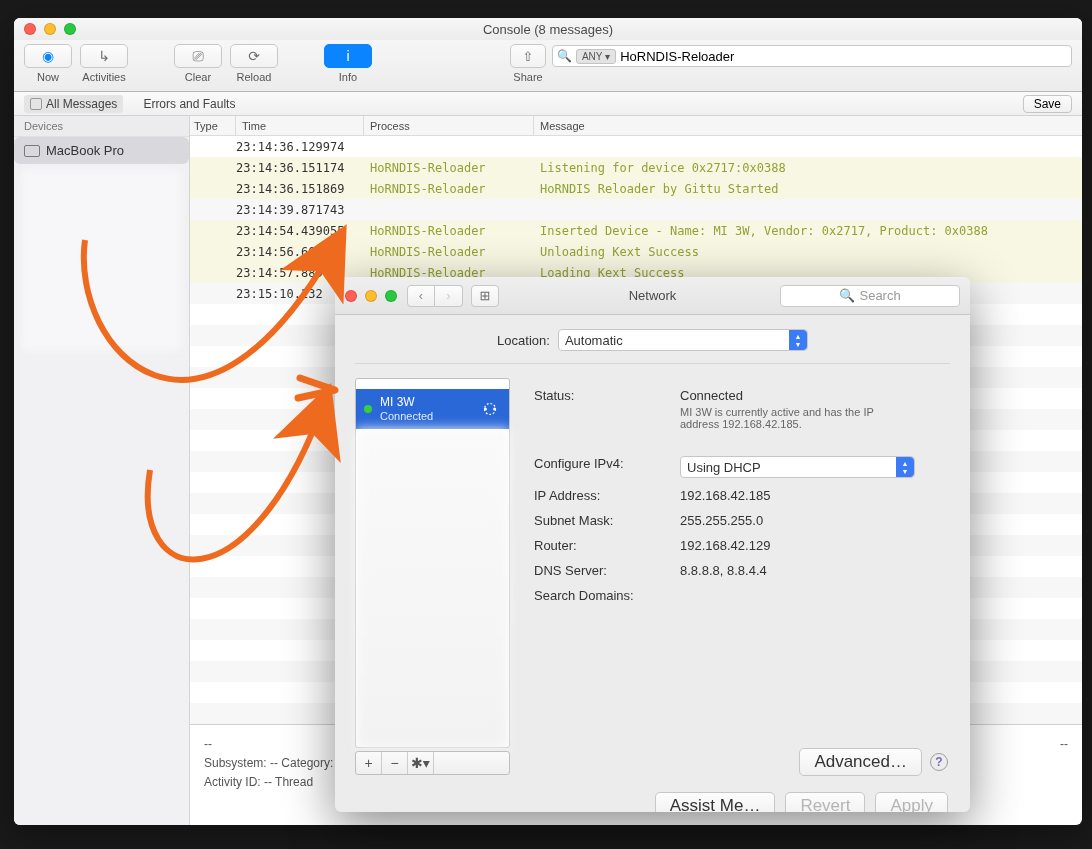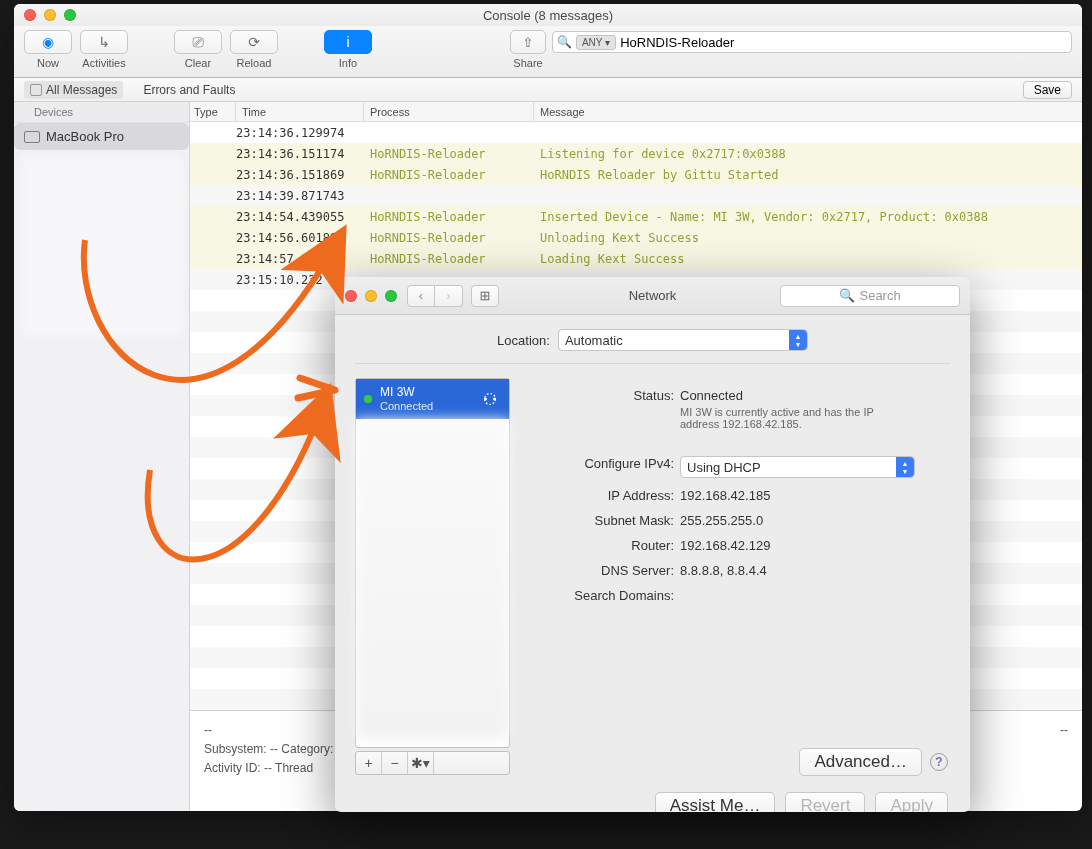--- a/index.html
+++ b/index.html
@@ -1,19 +1,19 @@
 <!DOCTYPE html>
 <html><head>
 <meta charset="utf-8">
 <style>
 * { box-sizing: border-box; margin: 0; padding: 0; }
 body { font-family: -apple-system, "Helvetica Neue", sans-serif; font-size: 13px; background: #1a1a1a; width: 1092px; height: 849px; position: relative; }
 
 
-.console-window { position: absolute; top: 4px; left: 14px; width: 1068px; height: 807px; background: #fff; border-radius: 6px; box-shadow: 0 10px 40px rgba(0,0,0,0.4); overflow: hidden; }
+.console-window { position: absolute; top: 18px; left: 14px; width: 1068px; height: 807px; background: #fff; border-radius: 6px; box-shadow: 0 10px 40px rgba(0,0,0,0.4); overflow: hidden; }
 .titlebar { height: 22px; background: linear-gradient(#f6f6f6,#ececec); display: flex; align-items: center; padding-left: 10px; position: relative; }
 .traffic { display: flex; gap: 8px; }
 .tl { width: 12px; height: 12px; border-radius: 50%; border: 0.5px solid rgba(0,0,0,0.15); }
 .tl.red { background:#ff5f57;} .tl.yel{background:#ffbd2e;} .tl.grn{background:#28c940;}
 .title-text { position: absolute; left:0; right:0; text-align:center; font-size:13px; color:#4a4a4a; }
 
 .toolbar { height: 52px; background: linear-gradient(#f6f6f6,#ececec); border-bottom: 1px solid #b6b6b6; display:flex; align-items:flex-start; padding: 4px 10px 0 10px; gap: 8px; }
 .tb-grp { display:flex; flex-direction:column; align-items:center; }
 .tb-btn { background: linear-gradient(#fcfcfc,#f2f2f2); border:1px solid #c8c8c8; border-radius:5px; height:24px; min-width:48px; display:flex; align-items:center; justify-content:center; color:#0a84ff; font-size:14px;}
 .tb-label { font-size:11px; color:#555; margin-top:3px;}
@@ -25,21 +25,21 @@
 .any-chip { background:#e3e3e3; border:1px solid #c3c3c3; border-radius:3px; font-size:10px; padding:1px 5px; color:#555; }
 .search-input { border:none; outline:none; font-size:13px; flex:1; background:transparent; }
 .filterbar { height: 24px; background: linear-gradient(#fafafa,#f0f0f0); border-bottom:1px solid #d1d1d1; display:flex; align-items:center; padding:0 10px; font-size:12px; color:#444; gap:14px;}
 .filterbar .sq{width:12px;height:12px;border:1px solid #999;border-radius:2px;margin-right:4px;}
 .filter-item { display:flex; align-items:center; padding:2px 6px; border-radius:3px;}
 .filter-item.sel { background:#e4e4e4;text-align:center; }
 .save-btn { margin-left:auto; background:linear-gradient(#fcfcfc,#f0f0f0); border:1px solid #c5c5c5; border-radius:4px; padding:1px 10px; font-size:12px; }
 
 .body-split { display:flex; height: calc(100% - 22px - 52px - 24px); }
 .sidebar { width: 176px; background:#f1f1f3; border-right:1px solid #d4d4d4; }
-.sb-head { font-size:11px; color:#777; padding: 4px 20px; background:#ececee; border-bottom:1px solid #e0e0e0;}
+.sb-head { font-size:11px; color:#777; padding: 4px 10px; background:#ececee; border-bottom:1px solid #e0e0e0;}
 .sb-item { display:flex; align-items:center; gap:6px; padding:6px 10px; background:#d9d9dd; font-size:13px; color:#333;border-radius:6px;}
 .sb-icon{width:16px;height:12px;border:1.5px solid #7b7b7b;border-radius:2px;}
 .sb-blur { height: 180px; margin:6px 8px; background:#f7f7f9; filter:blur(4px); border-radius:2px;}
 
 .logs { flex:1; position:relative; }
 .log-cols { display:flex; background:#f6f6f6; border-bottom:1px solid #dcdcdc; height:20px; font-size:11px; color:#4a4a4a;}
 .col-type{width:46px;padding-left:4px;border-right:1px solid #dcdcdc; line-height:20px;} .col-time{width:128px;padding-left:6px;border-right:1px solid #dcdcdc; line-height:20px;} .col-proc{width:170px;padding-left:6px;border-right:1px solid #dcdcdc;line-height:20px;} .col-msg{flex:1;padding-left:6px;line-height:20px;}
 .log-rows { font-family: Menlo, monospace; font-size:12px; }
 .row { display:flex; height:21px; align-items:center; }
 .row:nth-child(even){background:#f7f7f7;}
@@ -59,33 +59,33 @@
 .seg-btn:first-child{border-radius:4px 0 0 4px;} .seg-btn:last-child{border-radius:0 4px 4px 0;border-left:none;}
 .grid-btn{width:28px;height:22px;background:linear-gradient(#fdfdfd,#f0f0f0);border:1px solid #c7c7c7;border-radius:4px;margin-left:8px;display:flex;align-items:center;justify-content:center;color:#696969;}
 .net-title{position:absolute;left:0;right:0;text-align:center;font-size:13px;color:#4a4a4a;}
 .net-search{margin-left:auto;width:180px;height:22px;border:1px solid #cacaca;border-radius:4px;background:#fff;display:flex;align-items:center;justify-content:center;color:#9a9a9a;font-size:13px;gap:4px;}
 .loc-row { display:flex; align-items:center; justify-content:center; gap:8px; padding:14px 0 12px 0; border-bottom:1px solid #d6d6d6; margin:0 20px;}
 .loc-label{font-size:13px;color:#333;}
 .select { width:250px;height:22px;background:#fff;border:1px solid #c6c6c6;border-radius:4px;display:flex;align-items:center;padding:0 6px;font-size:13px;color:#333;position:relative;}
 .sel-arrows{position:absolute;right:0;top:0;width:18px;height:100%;background:#3b7cf6;border-radius:0 4px 4px 0;display:flex;flex-direction:column;align-items:center;justify-content:center;color:#fff;font-size:7px;gap:1px;}
 .net-body { display:flex; padding: 14px 20px 0 20px; gap:10px;}
 .svc-list { width:155px; height:370px; background:#fff; border:1px solid #bfbfbf; border-radius:3px; position:relative;}
-.svc-item { height:40px; display:flex; align-items:center; padding:0 8px; gap:8px;}
+.svc-item { height:40px; display:flex; align-items:center; padding:0 8px; gap:8px;margin-top:10px;}
 .svc-item.sel { background:#2a68d8; color:#fff;}
 .status-dot{width:8px;height:8px;border-radius:50%;background:#33d13a;flex-shrink:0;}
 .svc-text { display:flex;flex-direction:column;line-height:1.1;}
 .svc-name{font-size:12px;font-weight:500;} .svc-sub{font-size:11px;opacity:0.85;}
 .svc-icon { margin-left:auto; width:22px;height:22px; position:relative;}
 .svc-icon svg { fill:none; stroke:#fff; stroke-width:1.3; }
 .svc-blur { height:320px; background:linear-gradient(#fafafa,#f2f2f2); filter:blur(6px); }
 .svc-tools { position:absolute; bottom:-28px; left:-1px; width:calc(100% + 2px); height:24px;display:flex; border:1px solid #bfbfbf; border-radius:3px;background:linear-gradient(#fafafa,#efefef);}
 .svc-tool{width:26px;border-right:1px solid #ccc;display:flex;align-items:center;justify-content:center;color:#555;font-size:14px;}
 .net-detail { flex:1; padding: 10px 0 0 14px; }
 .kv { display:flex; align-items:flex-start; margin-bottom:10px; gap:6px;}
-.kv .k { width:140px; text-align:right; font-size:13px; color:#333;}
+.kv .k { width:140px; font-size:13px; color:#333;}
 .kv .v { font-size:13px; color:#333; flex:1;}
 .kv .sub { font-size:11px; color:#666; margin-top:3px; max-width:230px;}
 .cfg-select { width:235px;height:22px;background:#fff;border:1px solid #c6c6c6;border-radius:4px;display:flex;align-items:center;padding:0 6px;font-size:13px;color:#333;position:relative;}
 .adv-row { display:flex; justify-content:flex-end; align-items:center; gap:8px; padding: 0 22px 10px 0;}
 .mac-btn{background:linear-gradient(#fdfdfd,#f0f0f0);border:1px solid #c7c7c7;border-radius:5px;padding:3px 14px;font-size:17px;color:#333;}
 .mac-btn:disabled{color:#b5b5b5;}
 .help-circ{width:18px;height:18px;border-radius:50%;border:1.5px solid #9e9e9e;display:flex;align-items:center;justify-content:center;color:#7b69c4;font-size:12px;font-weight:600;}
 .bottom-btns{display:flex;justify-content:flex-end;gap:10px;padding:6px 22px 14px 0;border-top:0;}
 
 

